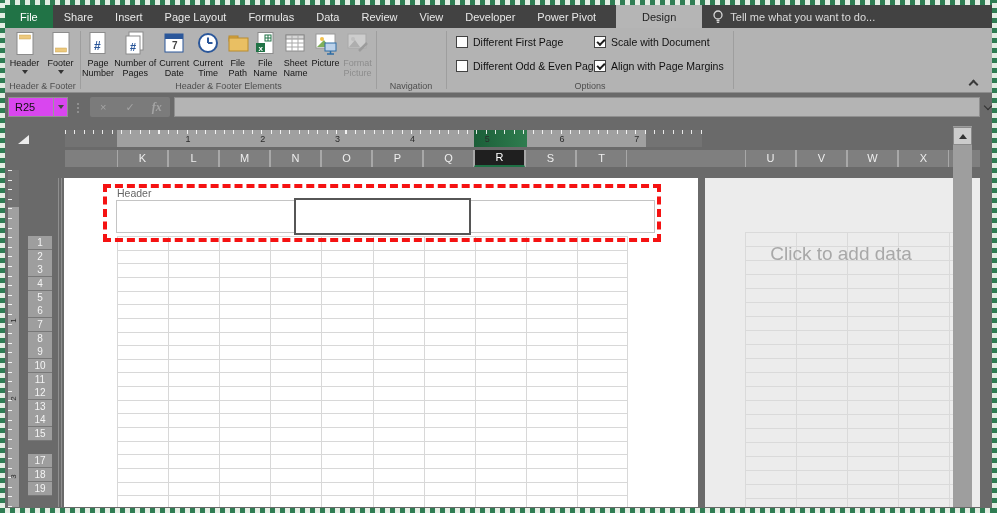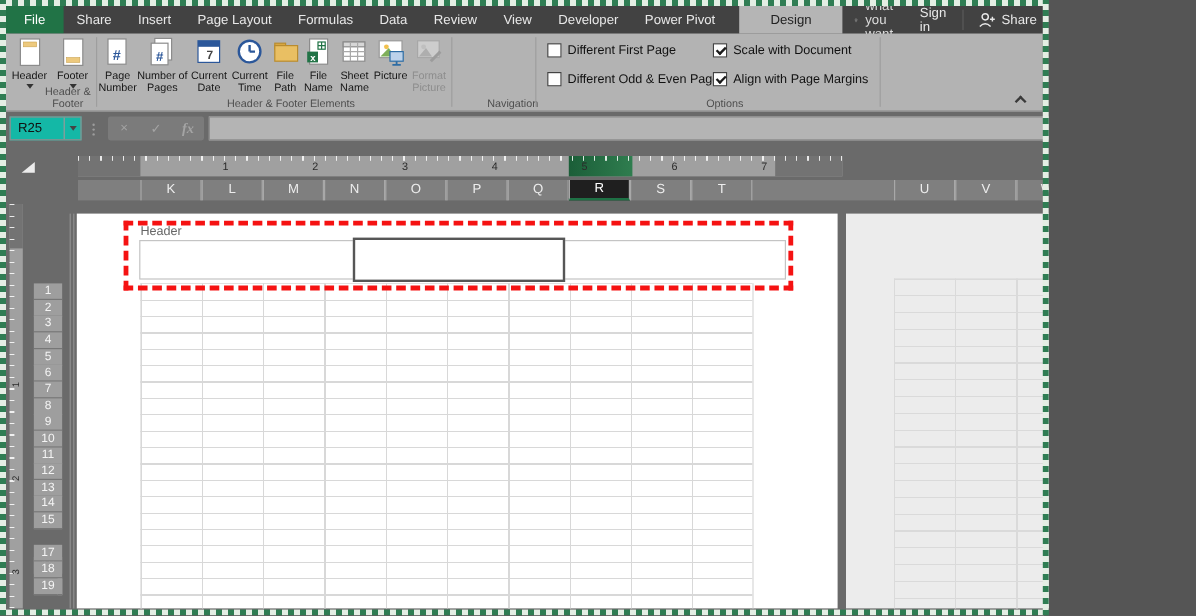--- a/index.html
+++ b/index.html
@@ -1,17 +1,17 @@
 <!DOCTYPE html>
 <html><head>
 <meta charset="utf-8">
 <style>
   html,body{margin:0;padding:0;background:#555;}
   *{box-sizing:border-box;}
-  .frame{position:relative;width:874px;height:513px;background:#6a6a6a;overflow:hidden;
+  .frame{position:relative;width:997px;height:513px;background:#6a6a6a;overflow:hidden;
          font-family:"Liberation Sans",sans-serif;-webkit-font-smoothing:antialiased;}
   
   .ants{position:absolute;z-index:50;pointer-events:none;}
   .ants.h{left:0;right:0;height:5px;background:repeating-linear-gradient(90deg,#2f7d53 0 5px,#e4eee4 5px 10px);}
   .ants.v{top:0;bottom:0;width:5px;background:repeating-linear-gradient(0deg,#2f7d53 0 5px,#e4eee4 5px 10px);}
   .ants.t{top:0;} .ants.b{bottom:0;} .ants.l{left:0;} .ants.r{right:0;}
 
   
   .tabbar{position:absolute;left:5px;right:5px;top:5px;height:23px;background:#424242;
           display:flex;align-items:stretch;color:#e8e8e8;font-size:11px;}
@@ -22,38 +22,38 @@
   .tab-active{background:#b5b5b5;color:#222;padding:0 26px;margin-left:9px;}
   .tellme{display:flex;align-items:center;gap:6px;margin-left:10px;color:#dcdcdc;}
   .titlebar-right{margin-left:auto;display:flex;align-items:stretch;}
   .signin{display:flex;align-items:center;padding:0 13px;}
   .tb-sep{width:1px;background:#5a5a5a;margin:3px 0;}
   .share{display:flex;align-items:center;gap:5px;padding:0 12px;}
 
   
   .ribbon{position:absolute;left:5px;right:5px;top:28px;height:65px;background:#b3b3b3;border-bottom:1px solid #8d8d8d;}
   .rgroup{position:absolute;top:0;bottom:0;}
-  .rgroup .glabel{position:absolute;left:0;right:0;bottom:1px;text-align:center;font-size:9px;color:#4e4e4e;margin-left:28px;}
+  .rgroup .glabel{position:absolute;left:0;right:0;bottom:1px;text-align:center;font-size:9px;color:#4e4e4e;}
   .rsep{position:absolute;top:3px;bottom:3px;width:1px;background:#9e9e9e;}
   .btnrow{position:absolute;left:0;right:0;top:2px;display:flex;justify-content:space-evenly;align-items:flex-start;}
   .bigbtn{display:flex;flex-direction:column;align-items:center;padding-top:1px;cursor:default;}
   .bigbtn .lbl{font-size:9px;line-height:1.12;text-align:center;color:#161616;margin-top:1px;}
   .bigbtn.dis .lbl{color:#8d8d8d;}
   .bigbtn.dis svg{opacity:.55;}
   .drop{width:0;height:0;border-left:3px solid transparent;border-right:3px solid transparent;border-top:4px solid #333;margin-top:2px;}
   .cbrow{position:absolute;display:flex;align-items:center;gap:5px;font-size:10.5px;color:#111;cursor:default;}
   .cbbox{width:12px;height:12px;background:#fdfdfd;border:1px solid #424242;position:relative;flex:0 0 auto;}
   .checked .cbbox::after{content:"";position:absolute;left:2px;top:2px;width:6px;height:3px;
         border-left:2px solid #1b1b1b;border-bottom:2px solid #1b1b1b;transform:rotate(-45deg);}
   .collapse{position:absolute;right:14px;bottom:5px;width:9px;height:9px;}
   .collapse::after{content:"";position:absolute;left:1px;top:3px;width:5px;height:5px;
         border-top:2px solid #3a3a3a;border-left:2px solid #3a3a3a;transform:rotate(45deg);}
 
   
-  .name-box{position:absolute;left:8px;top:97px;width:60px;height:20px;background:#14b8a6;border:1px solid #8f8f8f;
+  .name-box{position:absolute;left:8px;top:97px;width:60px;height:20px;background:#d946ef;border:1px solid #8f8f8f;
             font-size:11px;color:#111;display:flex;align-items:center;}
   .name-box .val{padding-left:6px;flex:1;}
   .name-box .arrow{width:14px;height:100%;border-left:1px solid #999;display:flex;align-items:center;justify-content:center;}
   .name-box .arrow::after{content:"";width:0;height:0;border-left:3px solid transparent;border-right:3px solid transparent;border-top:4px solid #444;}
   .dots{position:absolute;left:77px;top:101px;width:3px;}
   .dots i{display:block;width:2px;height:2px;border-radius:50%;background:#9d9d9d;margin:2px 0;}
   .fxbar{position:absolute;left:90px;top:97px;width:80px;height:20px;background:#7b7b7b;border-radius:2px;
          display:flex;align-items:center;color:#a4a4a4;}
   .fxbar span{flex:1;text-align:center;font-size:11px;}
   .fxbar .fx{font-family:"Liberation Serif",serif;font-style:italic;font-weight:bold;font-size:12px;}
@@ -129,33 +129,20 @@
       </div>
     <div class="tab tab-active">Design</div>
     <div class="tellme">
       <svg width="12" height="14" viewBox="0 0 12 14">
         <circle cx="6" cy="5" r="4" fill="none" stroke="#d8d8d8" stroke-width="1.3"></circle>
         <line x1="4.5" y1="10.5" x2="7.5" y2="10.5" stroke="#d8d8d8" stroke-width="1.3"></line>
         <line x1="4.8" y1="12.3" x2="7.2" y2="12.3" stroke="#d8d8d8" stroke-width="1.3"></line>
       </svg>
       <span>Tell me what you want to do...</span>
     </div>
-    <div class="titlebar-right">
-      <div class="signin">Sign in</div>
-      <div class="tb-sep"></div>
-      <div class="share">
-        <svg width="15" height="13" viewBox="0 0 15 13">
-          <circle cx="6" cy="4" r="2.6" fill="none" stroke="#e8e8e8" stroke-width="1.2"></circle>
-          <path d="M1.5 12 Q6 7.5 10.5 12" fill="none" stroke="#e8e8e8" stroke-width="1.2"></path>
-          <line x1="12" y1="4" x2="12" y2="8" stroke="#e8e8e8" stroke-width="1.2"></line>
-          <line x1="10" y1="6" x2="14" y2="6" stroke="#e8e8e8" stroke-width="1.2"></line>
-        </svg>
-        <span>Share</span>
-      </div>
-    </div>
   </div>
 
   <div class="ribbon">
 
     <div class="rgroup" style="left:1px;width:73px;">
       <div class="btnrow">
         <div class="bigbtn" style="width:35px;">
           <svg width="26" height="26" viewBox="0 0 26 26">
             <rect x="5" y="1.5" width="16" height="22" fill="#fff" stroke="#8c8c8c"></rect>
             <rect x="7.5" y="4" width="11" height="4" fill="#edc97d" stroke="#caa24f" stroke-width=".5"></rect>
@@ -371,20 +358,21 @@
 
   <div class="page-edge"></div>
   <div class="page-left"></div>
   <div class="grid-left"></div>
   <div class="hdr-frame"></div>
   <div class="hdr-center"></div>
   <div class="hdr-label">Header</div>
   <div class="red-box"></div>
   <div class="page-right"></div>
   <div class="grid-right"></div>
+  <div class="add-hint">Click to add data</div>
 
   <div class="vscroll">
     <div class="btn"></div>
   </div>
 
   <div class="ants h t"></div>
   <div class="ants h b"></div>
   <div class="ants v l"></div>
   <div class="ants v r"></div>
 </div>

